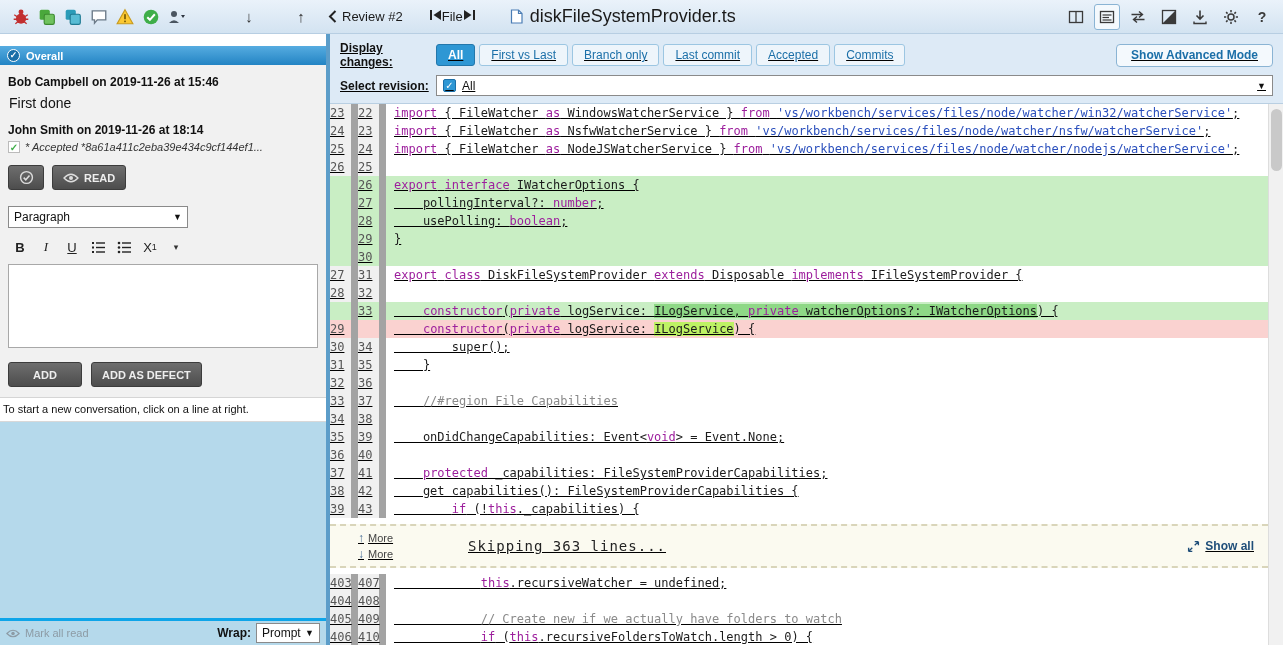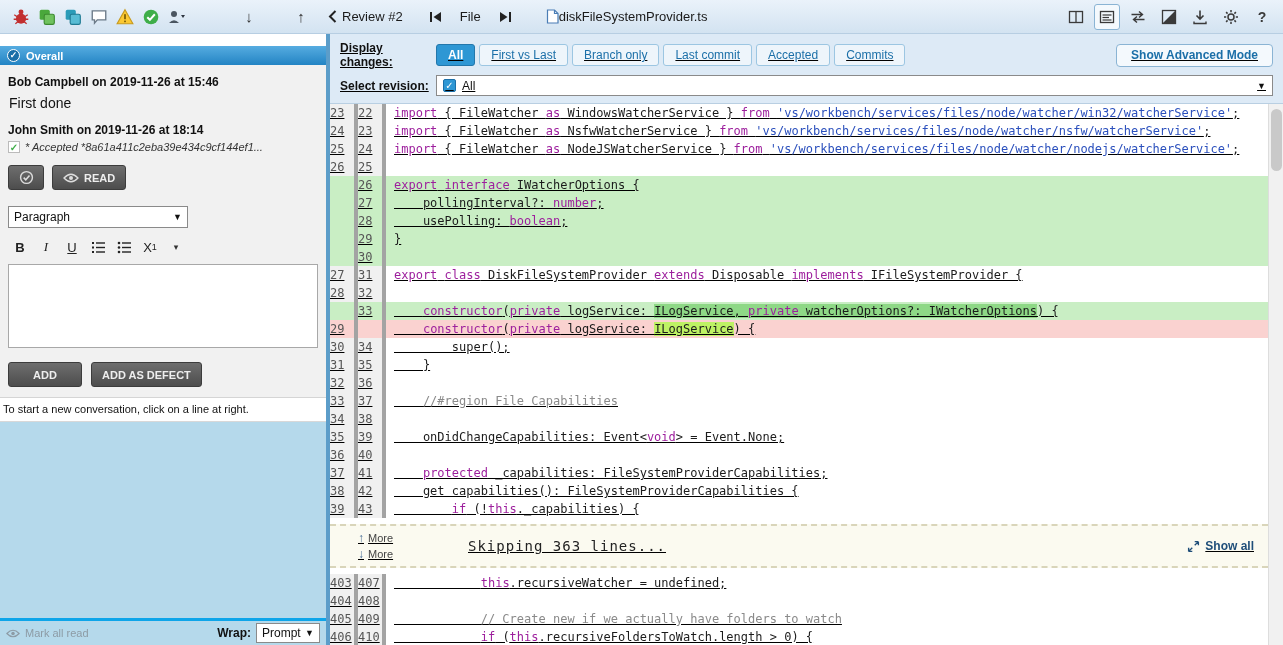--- a/index.html
+++ b/index.html
@@ -8,22 +8,22 @@
 
   
   .topbar { height:34px; flex:none; display:flex; align-items:center; padding:0 8px;
     background:linear-gradient(#eaf2fa,#d3e3f1); border-bottom:1px solid #b7cee2; }
   .tb-btn { width:26px; height:26px; display:flex; align-items:center; justify-content:center; border-radius:3px; flex:none; }
   .tb-btn.sel { background:#f4f9fd; border:1px solid #8ab4d4; }
   .tb-gap { width:46px; flex:none; }
   .tb-gap2 { width:26px; flex:none; }
   .nav-arrow { font-size:15px; font-weight:bold; color:#333; width:26px; text-align:center; }
   .review-nav { display:flex; align-items:center; gap:5px; margin-left:14px; font-size:13px; color:#1a1a1a; }
-  .file-nav { display:flex; align-items:center; gap:18px; margin-left:26px; font-size:13px; color:#1a1a1a; }
-  .file-tab { display:flex; align-items:center; gap:0; margin-left:26px; font-size:13px; color:#1a1a1a; padding:4px 8px; }
+  .file-nav { display:flex; align-items:flex-start; gap:0; margin-left:26px; font-size:13px; color:#1a1a1a; }
+  .file-tab { display:flex; align-items:center; gap:7px; margin-left:26px; font-size:18px; color:#1a1a1a; padding:4px 8px; }
   .tb-right { margin-left:auto; display:flex; align-items:center; gap:5px; }
 
   
   .main { flex:1; display:flex; min-height:0; }
 
   
   .sidebar { width:330px; flex:none; background:#fff; display:flex; flex-direction:column; border-right:4px solid #5c9dc9; }
   .overall-header { margin-top:12px; height:19px; flex:none; display:flex; align-items:center; gap:6px; padding:0 7px;
     background:linear-gradient(#56ace0,#2384c4); color:#fff; font-size:11px; font-weight:bold; }
   .oh-check { width:13px; height:13px; border-radius:50%; border:1px solid #fff; color:#fff; font-size:9px; line-height:11px; text-align:center; background:#1a6fa8; }
@@ -70,21 +70,21 @@
   .rev-dd { flex:1; height:21px; background:#fff; border:1px solid #8a8a8a; display:flex; align-items:center; gap:6px; padding:0 6px; }
   .cb { width:13px; height:13px; background:#2e97d4; border:1px solid #1b6fa8; border-radius:2px; color:#fff; font-size:10px; line-height:12px; text-align:center; flex:none; }
   .rev-dd .lbl { font-size:12px; color:#111; }
   .rev-dd .caret { margin-left:auto; font-size:9px; color:#111; }
 
   
   .code-area { flex:1; position:relative; background:#fff; overflow:hidden;
     font-family:"DejaVu Sans Mono",monospace; font-size:12px; }
   .code-rows { margin-right:15px; }
   .crow { display:flex; height:18px; line-height:18px; }
-  .ln { width:28px; flex:none; text-align:right; padding-right:12px; background:#f0f0f0; color:#555; border-right:4px solid #a3a3a3; }
+  .ln { width:28px; flex:none; text-align:right; padding-right:12px; background:#f0f0f0; color:#555; border-right:7px solid #a3a3a3; }
   .ct { flex:1; padding-left:8px; white-space:pre; color:#1b1b1b; overflow:hidden; }
   .crow.add { background:#c9eec4; } .crow.add .ln { background:transparent; }
   .crow.del { background:#fad2d0; } .crow.del .ln { background:transparent; }
   .kw { color:#9d1f9d; } .str { color:#2b50bd; } .com { color:#8a8a8a; }
   .crow.add .mark { background:#8ed886; }
   .crow.del .mark { background:#bef264; }
 
   .skip-band { margin:6px 15px 6px 0; height:44px; background:#fbfaf0;
     border-top:2px dashed #d9d5ba; border-bottom:2px dashed #d9d5ba;
     display:flex; align-items:center; }

